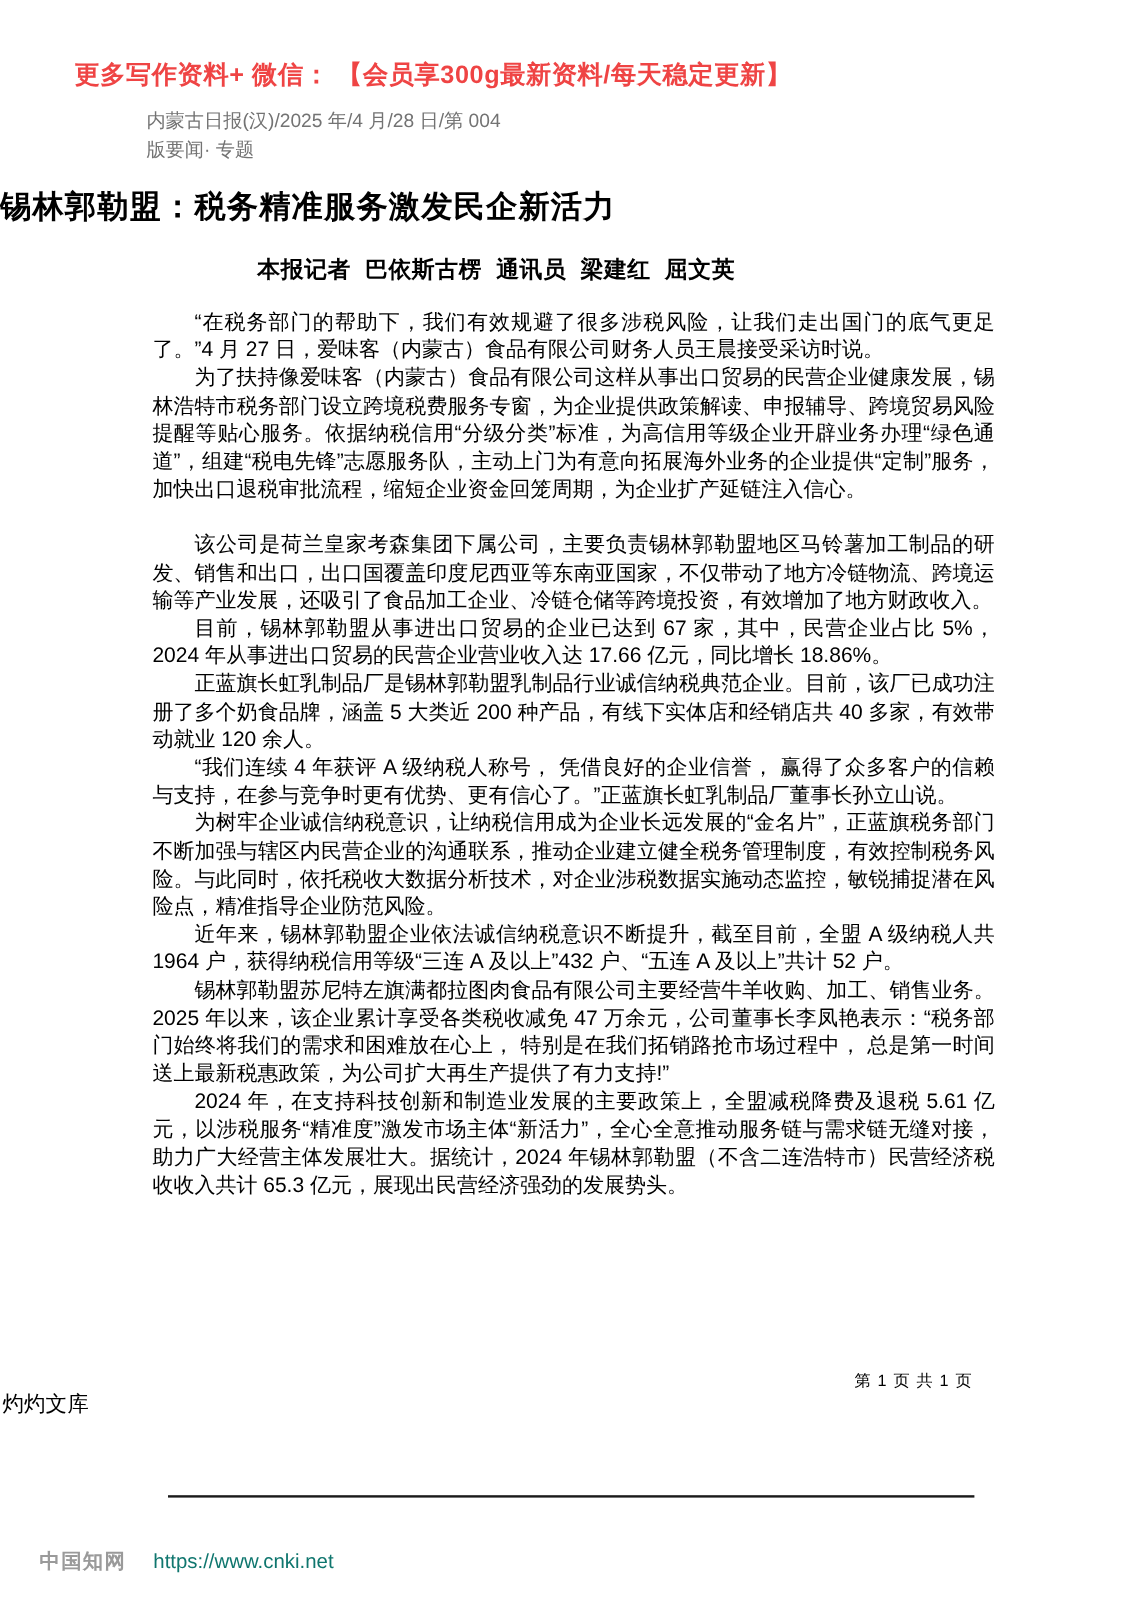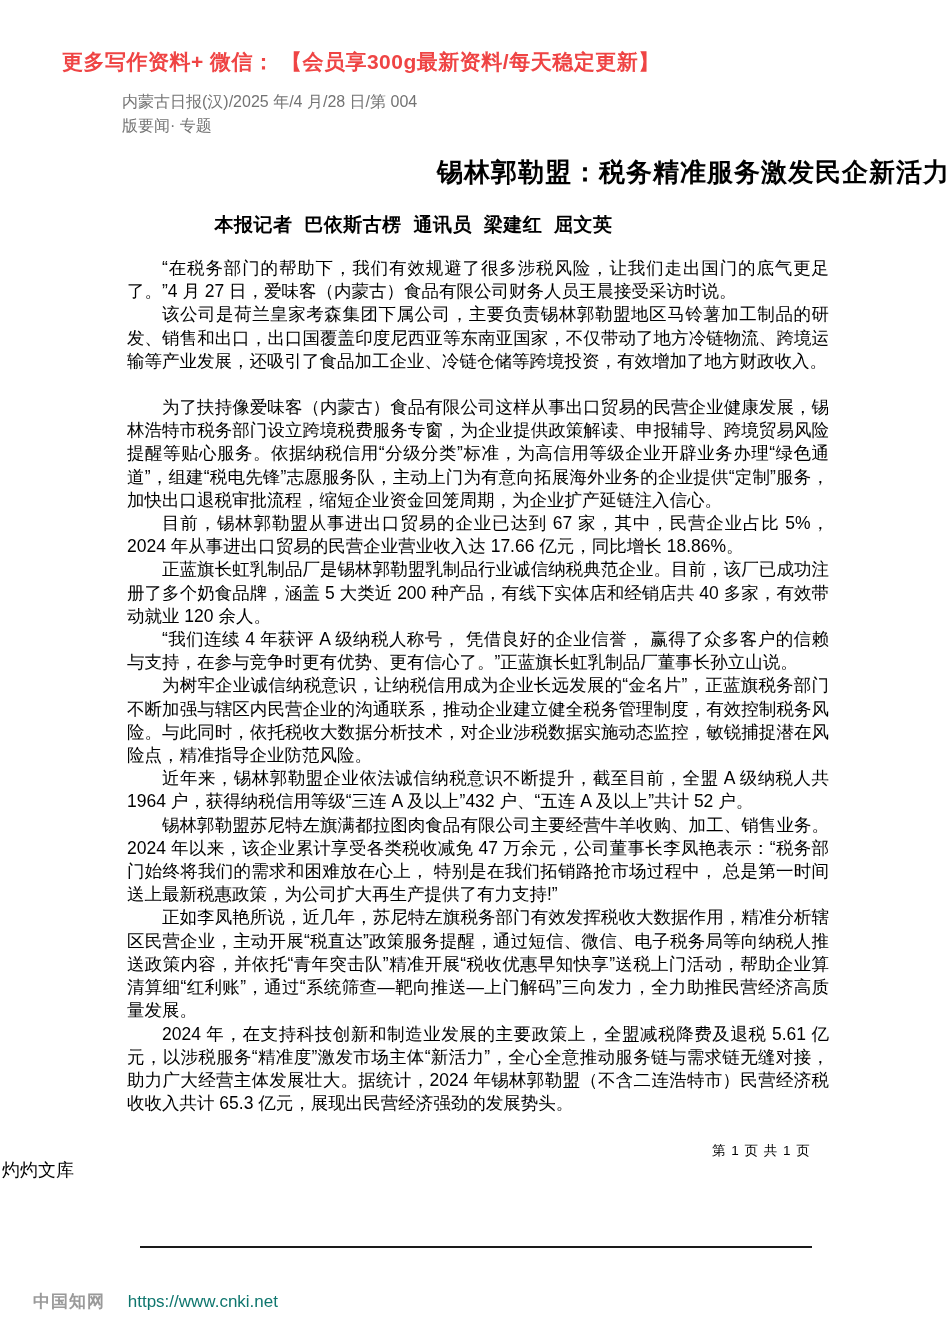--- a/index.html
+++ b/index.html
@@ -17,21 +17,21 @@
     font-size:21px; font-weight:bold;
     letter-spacing:0.5px;
     white-space:nowrap;
   }
   .meta {
     position:absolute; left:122px; top:90px;
     font-size:16px; line-height:24px; color:#737373;
   }
   .article-title {
     position:absolute; left:0; top:155px; width:950px;
-    text-align:right;
+    text-align:left;
     font-size:26px; font-weight:bold;
     letter-spacing:1px;
     font-family:Liberation Serif, serif;
   }
   .article-byline {
     position:absolute; left:0; top:212px; width:827px;
     text-align:center;
     font-size:19px; font-weight:bold;
     letter-spacing:0.5px;
     word-spacing:6px;
@@ -76,29 +76,28 @@
     <div>内蒙古日报(汉)/2025 年/4 月/28 日/第 004</div>
     <div>版要闻· 专题</div>
   </div>
 
   <div class="article-title">锡林郭勒盟：税务精准服务激发民企新活力</div>
 
   <div class="article-byline">本报记者 巴依斯古楞 通讯员 梁建红 屈文英</div>
 
   <div class="article-body">
       <p>“在税务部门的帮助下，我们有效规避了很多涉税风险，让我们走出国门的底气更足了。”4 月 27 日，爱味客（内蒙古）食品有限公司财务人员王晨接受采访时说。</p>
+      <p>为了扶持像爱味客（内蒙古）食品有限公司这样从事出口贸易的民营企业健康发展，锡林浩特市税务部门设立跨境税费服务专窗，为企业提供政策解读、申报辅导、跨境贸易风险提醒等贴心服务。依据纳税信用“分级分类”标准，为高信用等级企业开辟业务办理“绿色通道”，组建“税电先锋”志愿服务队，主动上门为有意向拓展海外业务的企业提供“定制”服务，加快出口退税审批流程，缩短企业资金回笼周期，为企业扩产延链注入信心。</p>
       <p>该公司是荷兰皇家考森集团下属公司，主要负责锡林郭勒盟地区马铃薯加工制品的研发、销售和出口，出口国覆盖印度尼西亚等东南亚国家，不仅带动了地方冷链物流、跨境运输等产业发展，还吸引了食品加工企业、冷链仓储等跨境投资，有效增加了地方财政收入。</p>
-      <p>为了扶持像爱味客（内蒙古）食品有限公司这样从事出口贸易的民营企业健康发展，锡林浩特市税务部门设立跨境税费服务专窗，为企业提供政策解读、申报辅导、跨境贸易风险提醒等贴心服务。依据纳税信用“分级分类”标准，为高信用等级企业开辟业务办理“绿色通道”，组建“税电先锋”志愿服务队，主动上门为有意向拓展海外业务的企业提供“定制”服务，加快出口退税审批流程，缩短企业资金回笼周期，为企业扩产延链注入信心。</p>
       <p>目前，锡林郭勒盟从事进出口贸易的企业已达到 67 家，其中，民营企业占比 5%，2024 年从事进出口贸易的民营企业营业收入达 17.66 亿元，同比增长 18.86%。</p>
       <p>正蓝旗长虹乳制品厂是锡林郭勒盟乳制品行业诚信纳税典范企业。目前，该厂已成功注册了多个奶食品牌，涵盖 5 大类近 200 种产品，有线下实体店和经销店共 40 多家，有效带动就业 120 余人。</p>
       <p>“我们连续 4 年获评 A 级纳税人称号， 凭借良好的企业信誉， 赢得了众多客户的信赖与支持，在参与竞争时更有优势、更有信心了。”正蓝旗长虹乳制品厂董事长孙立山说。</p>
       <p>为树牢企业诚信纳税意识，让纳税信用成为企业长远发展的“金名片”，正蓝旗税务部门不断加强与辖区内民营企业的沟通联系，推动企业建立健全税务管理制度，有效控制税务风险。与此同时，依托税收大数据分析技术，对企业涉税数据实施动态监控，敏锐捕捉潜在风险点，精准指导企业防范风险。</p>
       <p>近年来，锡林郭勒盟企业依法诚信纳税意识不断提升，截至目前，全盟 A 级纳税人共 1964 户，获得纳税信用等级“三连 A 及以上”432 户、“五连 A 及以上”共计 52 户。</p>
-      <p>锡林郭勒盟苏尼特左旗满都拉图肉食品有限公司主要经营牛羊收购、加工、销售业务。2024 年以来，该企业累计享受各类税收减免 47 万余元，公司董事长李凤艳表示：“税务部门始终将我们的需求和困难放在心上， 特别是在我们拓销路抢市场过程中， 总是第一时间送上最新税惠政策，为公司扩大再生产提供了有力支持!”</p>
-      <p>正如李凤艳所说，近几年，苏尼特左旗税务部门有效发挥税收大数据作用，精准分析辖区民营企业，主动开展“税直达”政策服务提醒，通过短信、微信、电子税务局等向纳税人推送政策内容，并依托“青年突击队”精准开展“税收优惠早知快享”送税上门活动，帮助企业算清算细“红利账”，通过“系统筛查—靶向推送—上门解码”三向发力，全力助推民营经济高质量发展。</p>
+      <p>锡林郭勒盟苏尼特左旗满都拉图肉食品有限公司主要经营牛羊收购、加工、销售业务。2025 年以来，该企业累计享受各类税收减免 47 万余元，公司董事长李凤艳表示：“税务部门始终将我们的需求和困难放在心上， 特别是在我们拓销路抢市场过程中， 总是第一时间送上最新税惠政策，为公司扩大再生产提供了有力支持!”</p>
       <p>2024 年，在支持科技创新和制造业发展的主要政策上，全盟减税降费及退税 5.61 亿元，以涉税服务“精准度”激发市场主体“新活力”，全心全意推动服务链与需求链无缝对接，助力广大经营主体发展壮大。据统计，2024 年锡林郭勒盟（不含二连浩特市）民营经济税收收入共计 65.3 亿元，展现出民营经济强劲的发展势头。</p>
     </div>
 
   <div class="page-indicator">第 1 页 共 1 页</div>
 
   <div class="watermark">灼灼文库</div>
 
   <div class="footer-divider"></div>
 
   <div class="cnki-footer">

